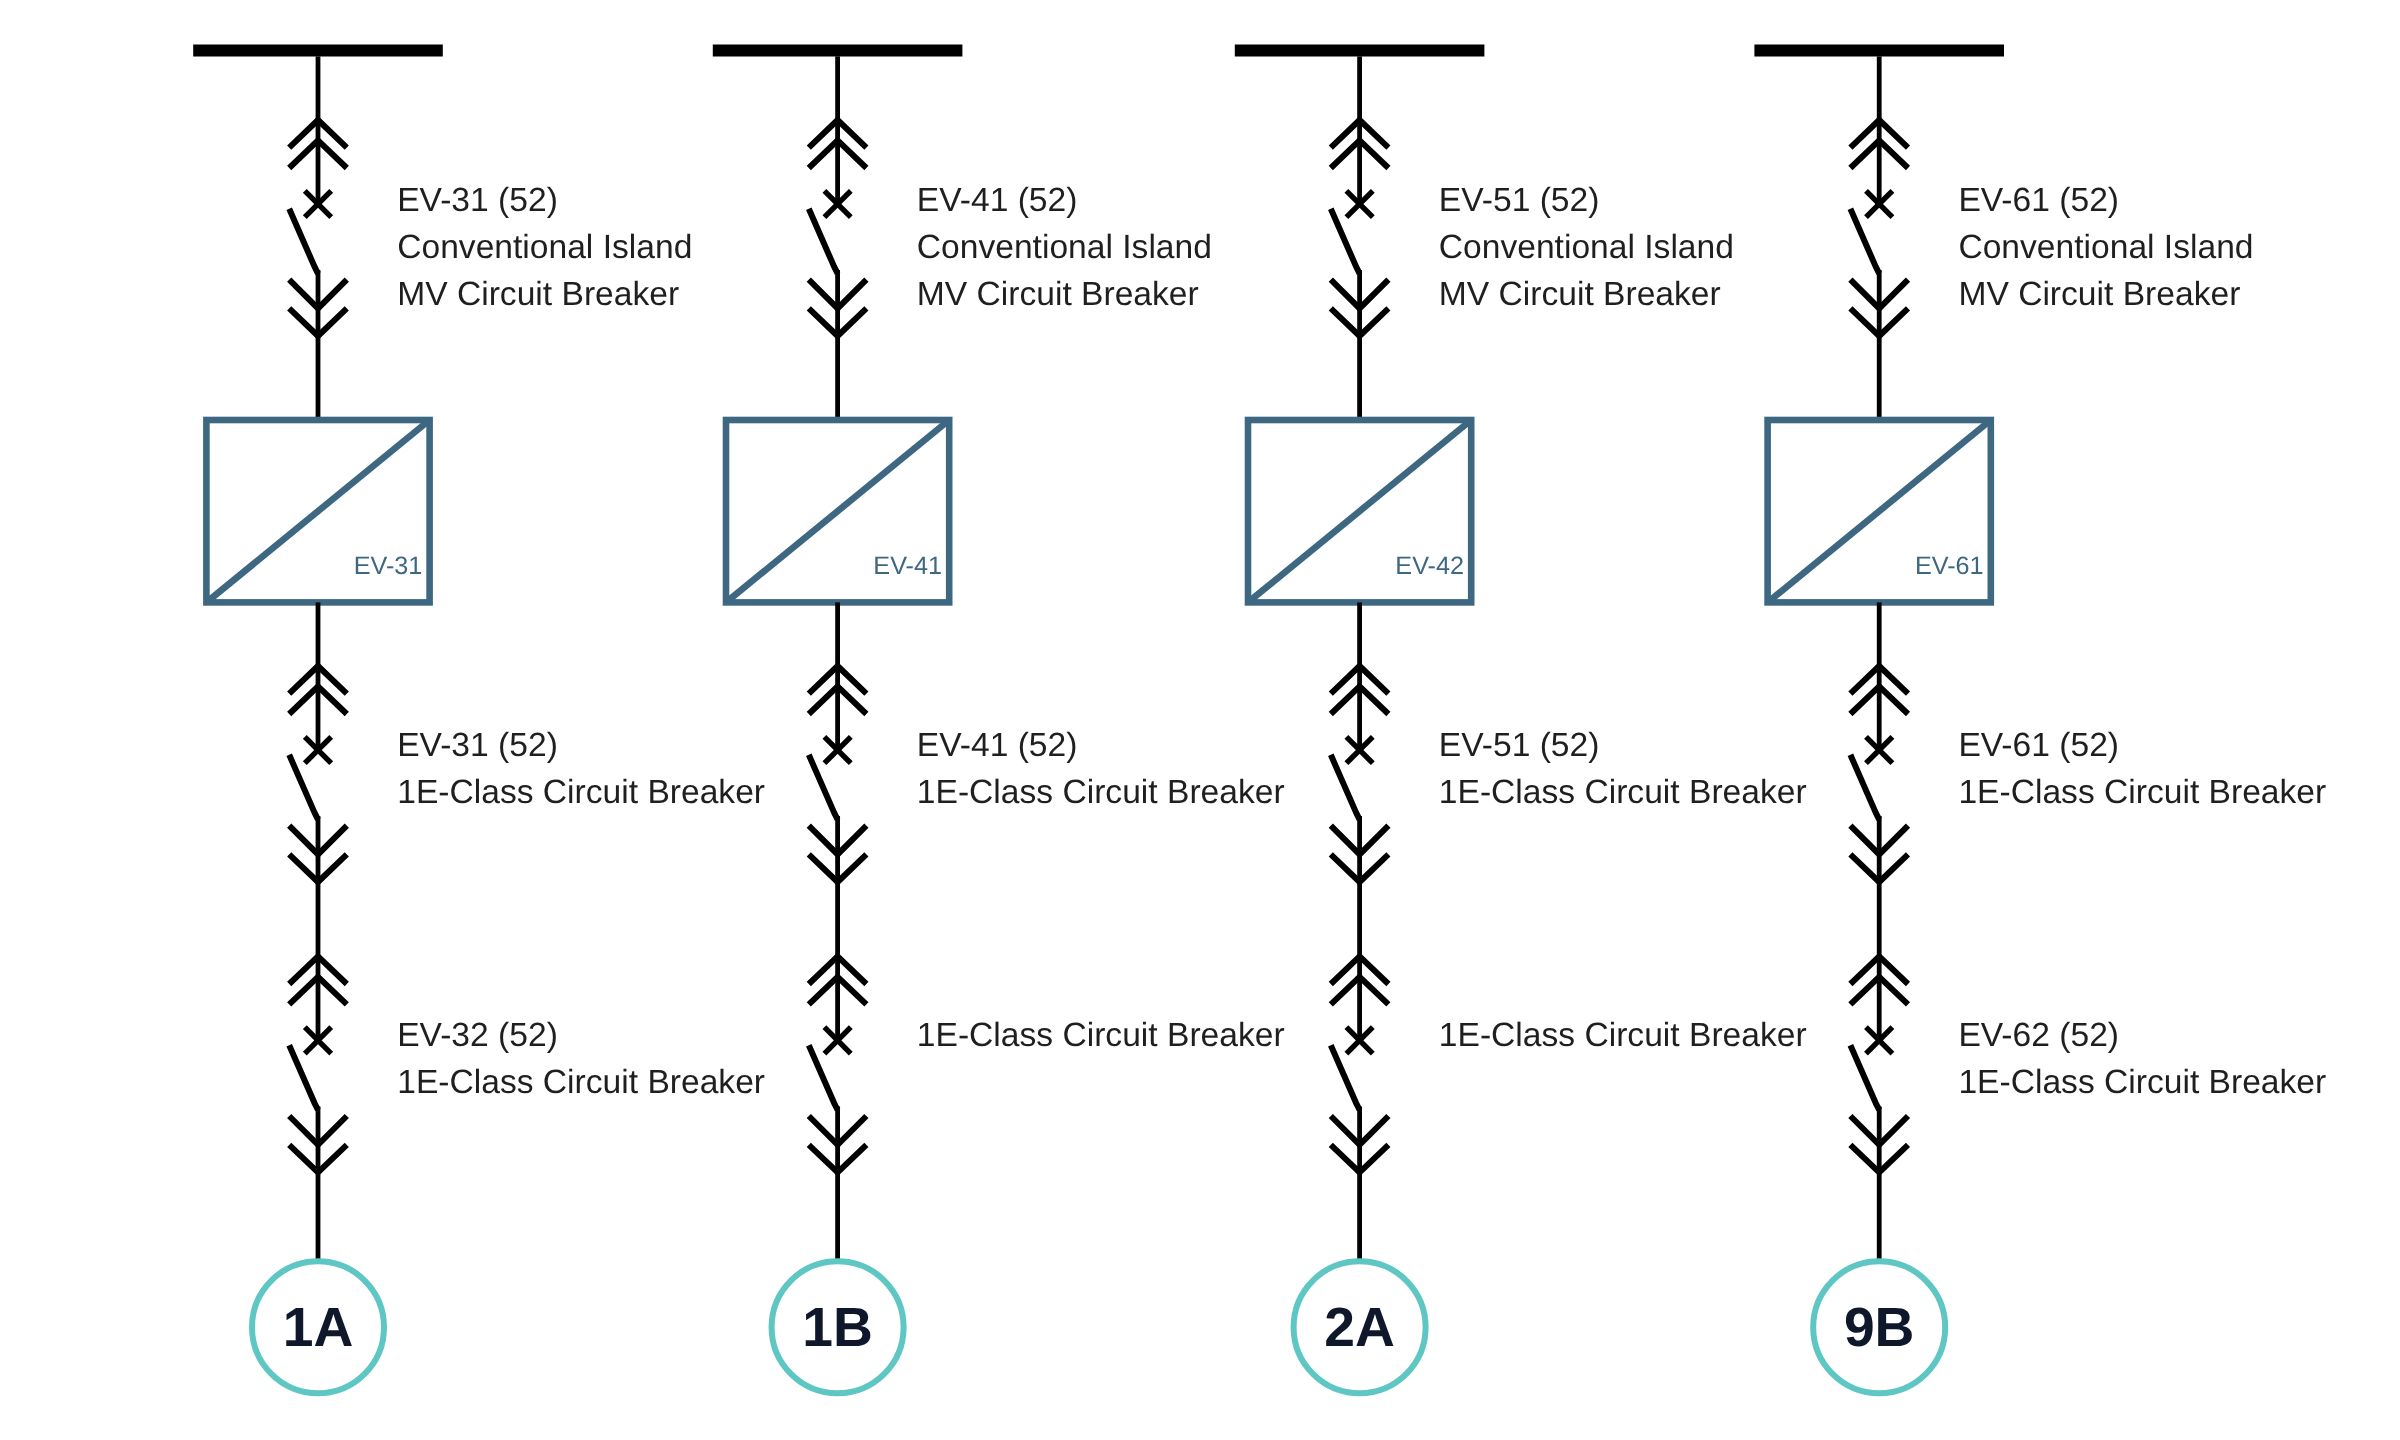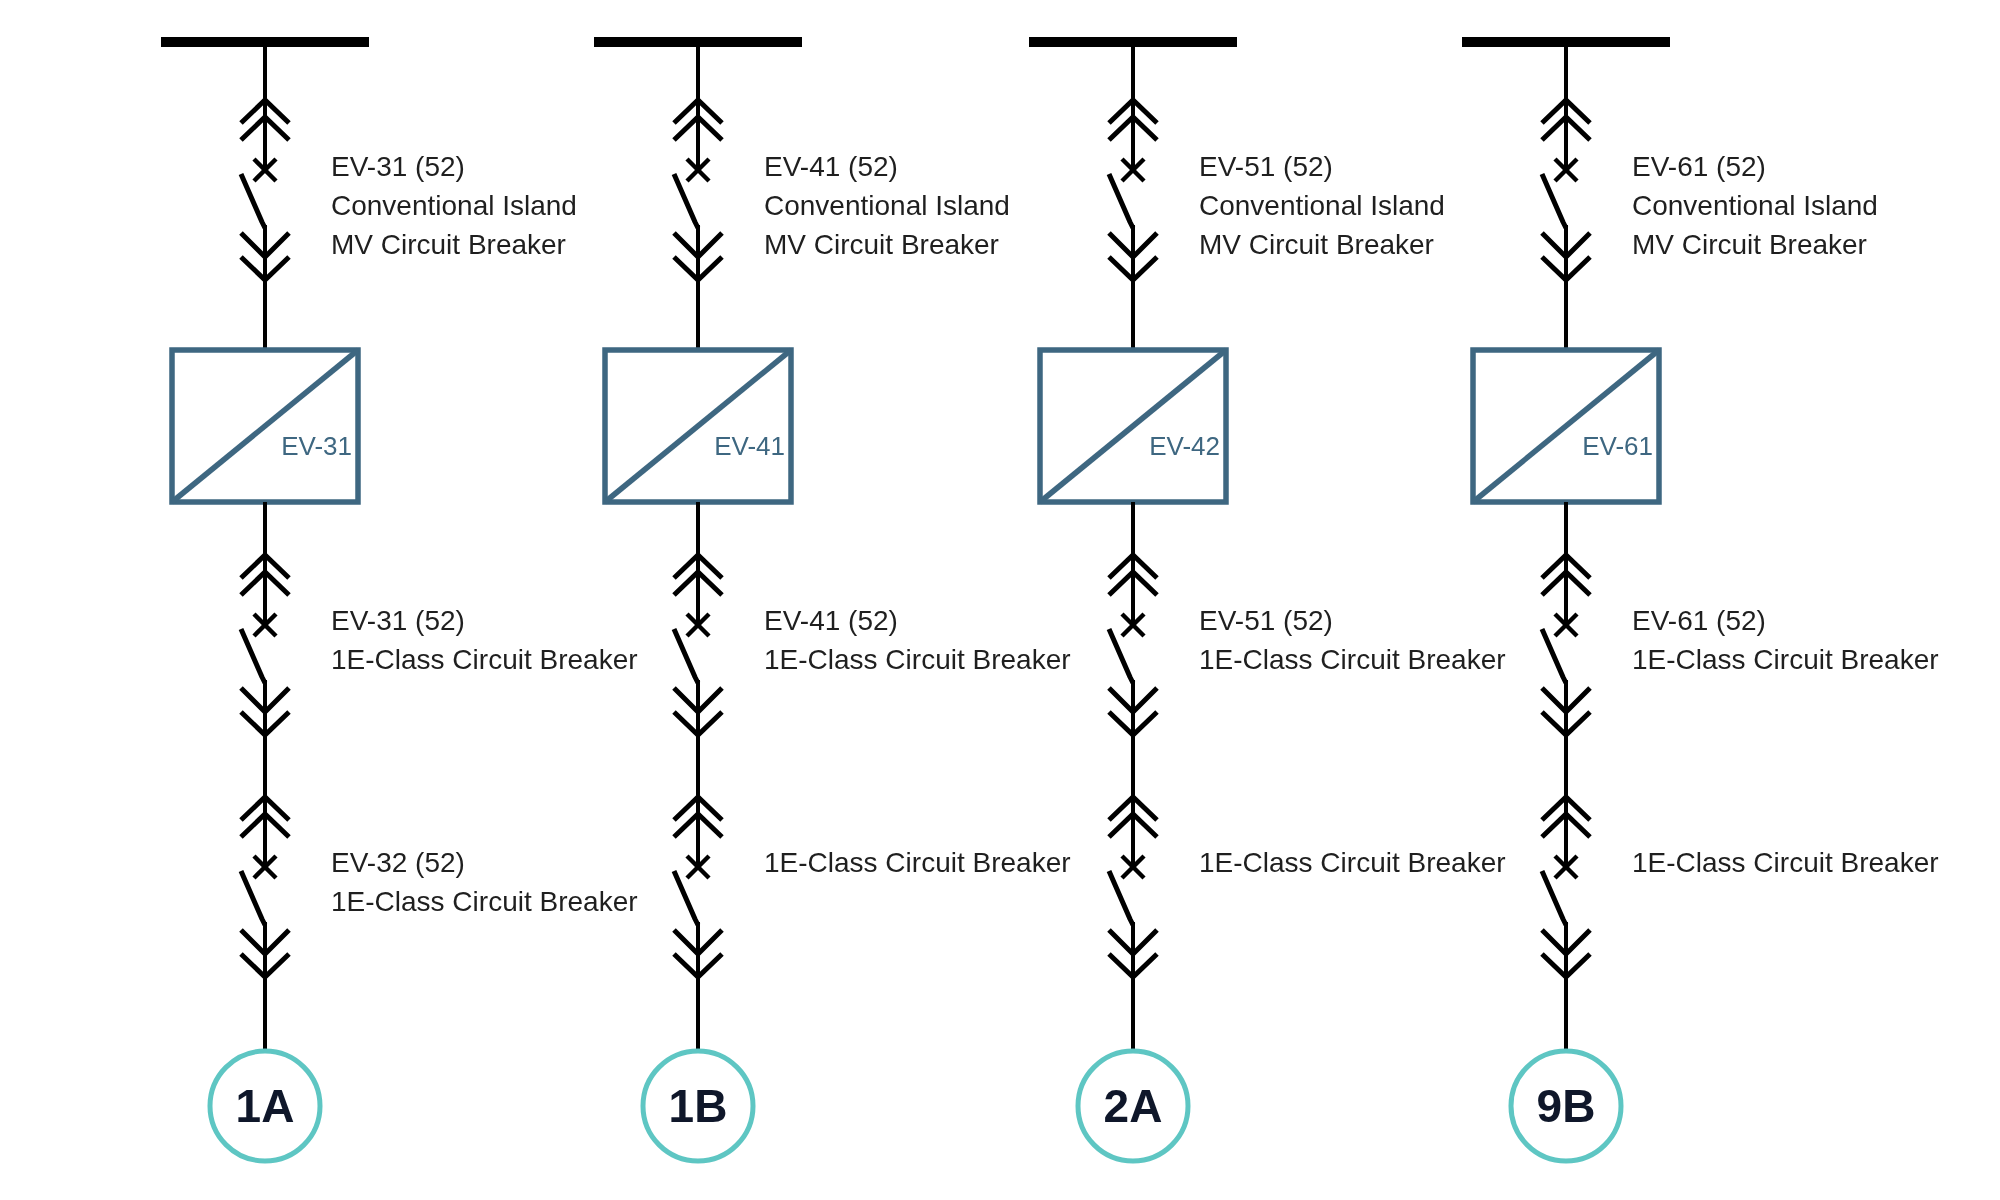--- a/index.html
+++ b/index.html
@@ -46,24 +46,24 @@
     line-height: 39px;
     color: #1f1f1f;
     margin-left: 32px;
   }
   .lbl-top { top: 147px; }
   .lbl-mid { top: 601px; }
   .lbl-bot { top: 843px; }
   .box-lbl {
     position: absolute;
     left: -91px;
-    top: 431px;
+    top: 457px;
     width: 178px;
     text-align: right;
-    font-size: 26px;
+    font-size: 21px;
     line-height: 30px;
     font-weight: 500;
     color: #3e6781;
     white-space: nowrap;
   }
   .term-lbl {
     position: absolute;
     left: -80px;
     top: 1077px;
     width: 160px;
@@ -214,18 +214,19 @@
       <div>EV-61 (52)</div>
       <div>Conventional Island</div>
       <div>MV Circuit Breaker</div>
     </div>
     <div class="box-lbl">EV-61</div>
     <div class="lbl lbl-mid">
       <div>EV-61 (52)</div>
       <div>1E-Class Circuit Breaker</div>
     </div>
     <div class="lbl lbl-bot">
+      <div>EV-62 (52)</div>
       <div>1E-Class Circuit Breaker</div>
     </div>
     <div class="term-lbl">9B</div>
   </div>
 
 </div>
 
 </body></html>

